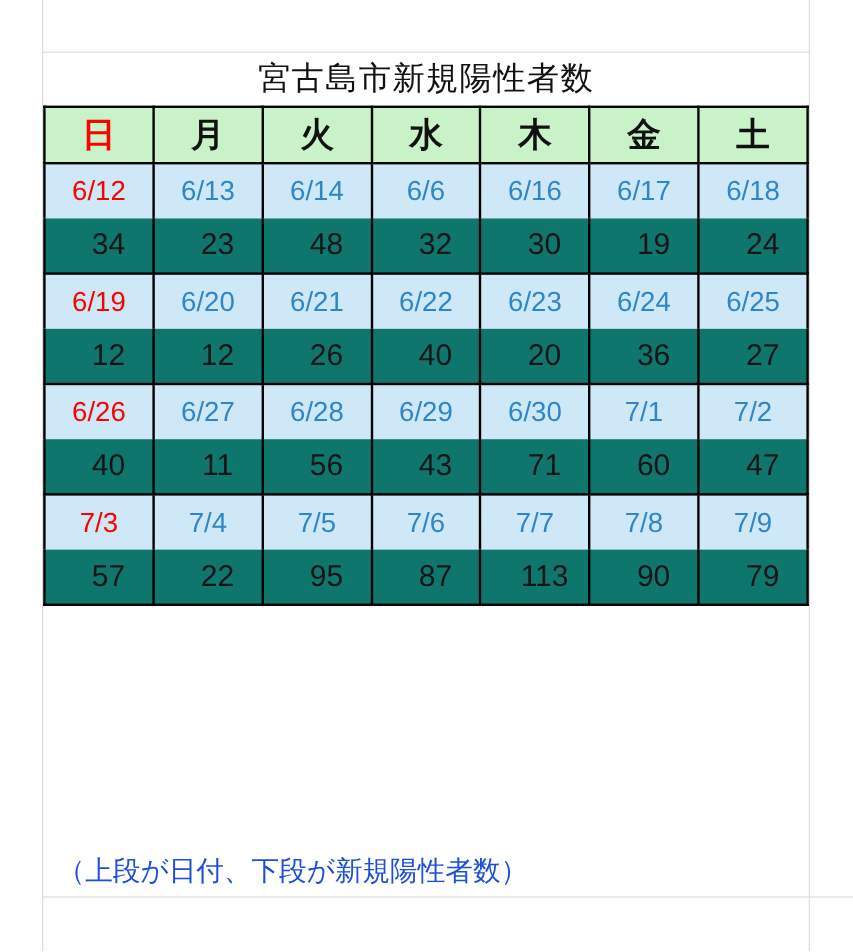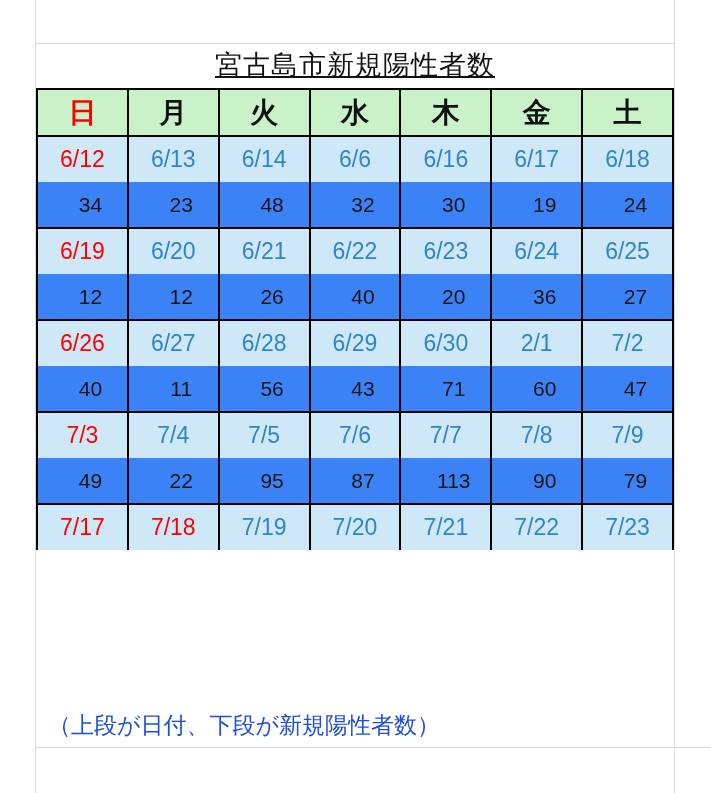--- a/index.html
+++ b/index.html
@@ -18,21 +18,21 @@
     background:#ffffff;
     font-family:"Liberation Sans", sans-serif;
     overflow:hidden;
   }
   .gridline{position:absolute;background:var(--gridline);}
   .gridline.v{width:1px;top:0;height:793px;}
   .gridline.h{height:1px;}
   .title{
     position:absolute;left:36px;top:43px;width:638px;height:43px;
     display:flex;align-items:center;justify-content:center;
-    font-size:27px;color:#111;letter-spacing:1px;text-decoration:underline;
+    font-size:27px;color:#111;letter-spacing:1px;
   }
   table.cal{
     position:absolute;left:36px;top:88px;width:638px;
     border-collapse:collapse;table-layout:fixed;
     background:#ffffff;
   }
   .cal th,.cal td{
     border-left:2px solid var(--border-black);
     border-right:2px solid var(--border-black);
     text-align:center;vertical-align:middle;
@@ -46,22 +46,22 @@
   }
   .cal td.date{
     border-top:2px solid var(--border-black);
     border-bottom:none;
     background:var(--date-row-bg);
     font-size:23px;color:var(--date-blue);
   }
   .cal td.val{
     border-top:none;
     border-bottom:2px solid var(--border-black);
-    background:#3b82f6;
-    font-size:21px;color:var(--value-text);padding-left:16px;
+    background:#0f766e;
+    font-size:25px;color:var(--value-text);padding-left:16px;
   }
   .cal th[data-color="red"],.cal td.date[data-color="red"]{color:var(--holiday-red);}
   .footer{
     position:absolute;left:36px;top:704px;width:638px;height:42px;
     display:flex;align-items:center;
     padding-left:12px;box-sizing:border-box;
     font-size:23px;color:#1d4ed8;
   }
 </style>
 </head>
@@ -125,21 +125,21 @@
       <td class="val">36</td>
       <td class="val">27</td>
     </tr>
 
     <tr>
       <td class="date" data-color="red">6/26</td>
       <td class="date" data-color="blue">6/27</td>
       <td class="date" data-color="blue">6/28</td>
       <td class="date" data-color="blue">6/29</td>
       <td class="date" data-color="blue">6/30</td>
-      <td class="date" data-color="blue">2/1</td>
+      <td class="date" data-color="blue">7/1</td>
       <td class="date" data-color="blue">7/2</td>
     </tr>
     <tr>
       <td class="val">40</td>
       <td class="val">11</td>
       <td class="val">56</td>
       <td class="val">43</td>
       <td class="val">71</td>
       <td class="val">60</td>
       <td class="val">47</td>
@@ -148,37 +148,28 @@
     <tr>
       <td class="date" data-color="red">7/3</td>
       <td class="date" data-color="blue">7/4</td>
       <td class="date" data-color="blue">7/5</td>
       <td class="date" data-color="blue">7/6</td>
       <td class="date" data-color="blue">7/7</td>
       <td class="date" data-color="blue">7/8</td>
       <td class="date" data-color="blue">7/9</td>
     </tr>
     <tr>
-      <td class="val">49</td>
+      <td class="val">57</td>
       <td class="val">22</td>
       <td class="val">95</td>
       <td class="val">87</td>
       <td class="val">113</td>
       <td class="val">90</td>
       <td class="val">79</td>
     </tr>
 
 
-    <tr>
-      <td class="date" data-color="red">7/17</td>
-      <td class="date" data-color="red">7/18</td>
-      <td class="date" data-color="blue">7/19</td>
-      <td class="date" data-color="blue">7/20</td>
-      <td class="date" data-color="blue">7/21</td>
-      <td class="date" data-color="blue">7/22</td>
-      <td class="date" data-color="blue">7/23</td>
-    </tr>
   </tbody>
     </table>
 
   <div class="footer">（上段が日付、下段が新規陽性者数）</div>
 
 </div>
 
 </body></html>

